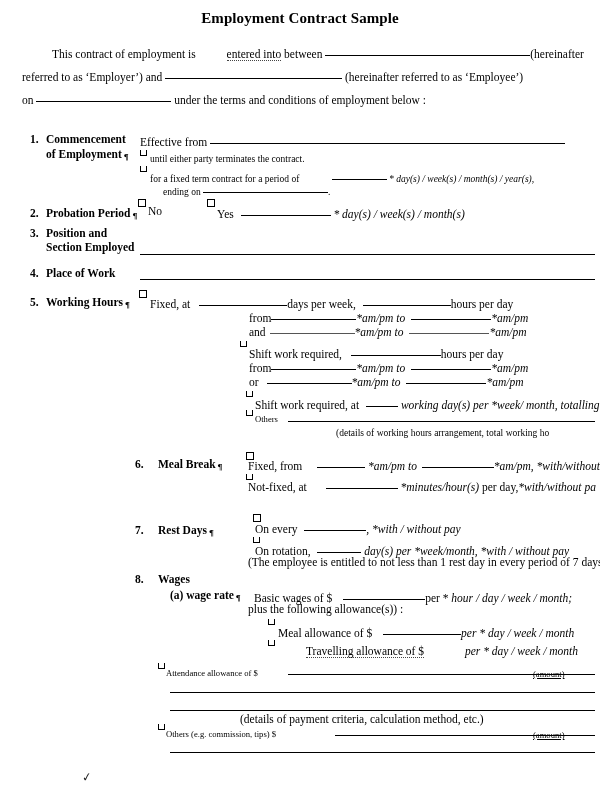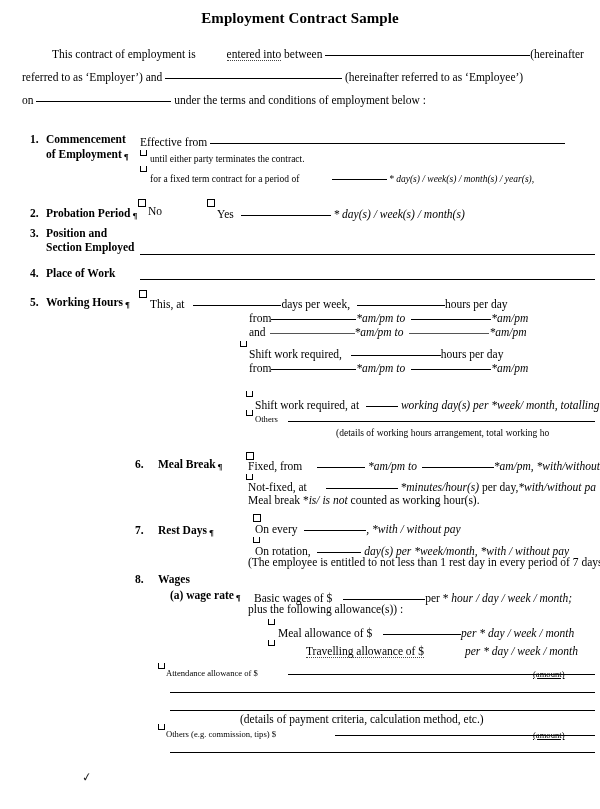--- a/index.html
+++ b/index.html
@@ -196,20 +196,24 @@
 
   <div class="row" style="left:140px; top:162px;">
     <span class="cbx-open"></span>
   </div>
   <div class="row small" style="left:150px; top:169px;">
     <span>for a fixed term contract for a period of</span>
     <span class="blank" style="width:55px; margin-left:30px;"></span>
     <span class="it">* day(s) / week(s) / month(s) / year(s),</span>
   </div>
 
+  <div class="row small" style="left:163px; top:182px;">
+    <span>ending on</span>
+    <span class="blank" style="width:125px"></span><span>.</span>
+  </div>
 
   <div class="num" style="left:30px; top:207px;">2.</div>
   <div class="num" style="left:46px; top:207px;"><span>Probation Period</span><span class="pmark">¶</span></div>
 
   <div class="row" style="left:138px; top:196px;">
     <span class="cbx"></span>
   </div>
   <div class="row" style="left:148px; top:205px;">No</div>
 
   <div class="row" style="left:207px; top:196px;">
@@ -230,21 +234,21 @@
   <div class="num" style="left:46px; top:267px;">Place of Work</div>
   <div class="hr" style="left:140px; top:279px; width:455px;"></div>
 
   <div class="num" style="left:30px; top:296px;">5.</div>
   <div class="num" style="left:46px; top:296px;"><span>Working Hours</span><span class="pmark">¶</span></div>
 
   <div class="row" style="left:139px; top:287px;">
     <span class="cbx"></span>
   </div>
   <div class="row" style="left:150px; top:295px;">
-    <span>This, at</span>
+    <span>Fixed, at</span>
     <span class="blank" style="width:88px; margin-left:6px;"></span><span>days per week,</span>
     <span class="blank" style="width:88px; margin-left:4px;"></span><span>hours per day</span>
   </div>
 
   <div class="row" style="left:249px; top:309px;">
     <span>from</span><span class="blank" style="width:85px;"></span><span class="it blue-u">*am/pm to</span><span class="blank" style="width:80px; margin-left:6px;"></span><span class="it">*am/pm</span>
   </div>
 
   <div class="row" style="left:249px; top:323px;">
     <span>and</span><span class="blank-thin" style="width:85px; margin-left:4px;"></span><span class="it blue-u">*am/pm to</span><span class="blank-thin" style="width:80px; margin-left:6px;"></span><span class="it">*am/pm</span>
@@ -255,20 +259,23 @@
   </div>
   <div class="row" style="left:249px; top:345px;">
     <span>Shift work required,</span>
     <span class="blank" style="width:90px; margin-left:6px;"></span><span>hours per day</span>
   </div>
 
   <div class="row" style="left:249px; top:359px;">
     <span>from</span><span class="blank" style="width:85px;"></span><span class="it">*am/pm to</span><span class="blank" style="width:80px; margin-left:6px;"></span><span class="it">*am/pm</span>
   </div>
 
+  <div class="row" style="left:249px; top:373px;">
+    <span>or</span><span class="blank" style="width:85px; margin-left:8px;"></span><span class="it">*am/pm to</span><span class="blank" style="width:80px; margin-left:6px;"></span><span class="it">*am/pm</span>
+  </div>
 
   <div class="row" style="left:246px; top:387px;">
     <span class="cbx-open"></span>
   </div>
   <div class="row" style="left:255px; top:396px;">
     <span>Shift work required, at</span>
     <span class="blank" style="width:32px; margin-left:4px;"></span>
     <span><span class="it">working day(s) per *week/ month, totalling</span></span>
   </div>
 
@@ -295,23 +302,20 @@
   <div class="row" style="left:246px; top:470px;">
     <span class="cbx-open"></span>
   </div>
   <div class="row" style="left:248px; top:478px;">
     <span>Not-fixed, at</span>
     <span class="blank" style="width:72px; margin-left:16px;"></span>
     <span class="it">*minutes/hour(s)</span>
     <span>per </span><span class="blue-u">day,</span><span class="it blue-u">*with/without pa</span>
   </div>
 
-  <div class="row" style="left:248px; top:494px;">
-    <span>Meal break *</span><span class="it">is/ is not</span><span> counted as working hour(s).</span>
-  </div>
 
   <div class="num" style="left:135px; top:524px;">7.</div>
   <div class="num" style="left:158px; top:524px;"><span>Rest Days</span><span class="pmark">¶</span></div>
 
   <div class="row" style="left:253px; top:511px;">
     <span class="cbx"></span>
   </div>
   <div class="row" style="left:255px; top:520px;">
     <span>On every</span>
     <span class="blank" style="width:62px; margin-left:4px;"></span><span class="it">, *with / without pay</span>

